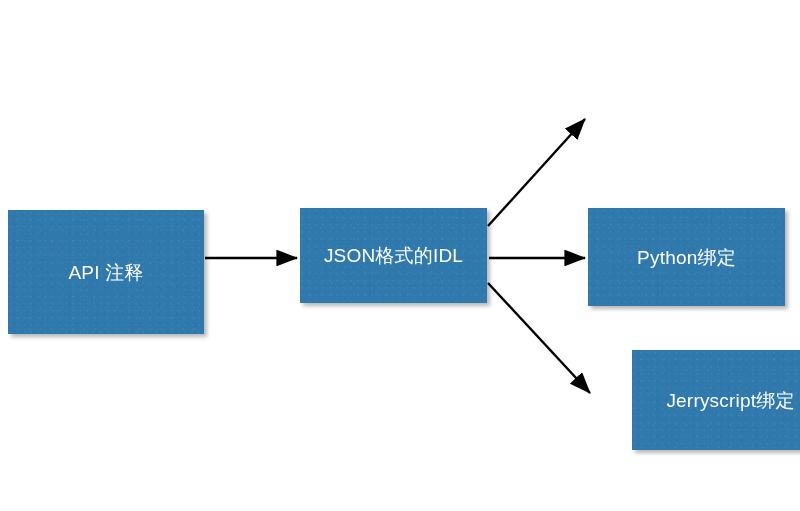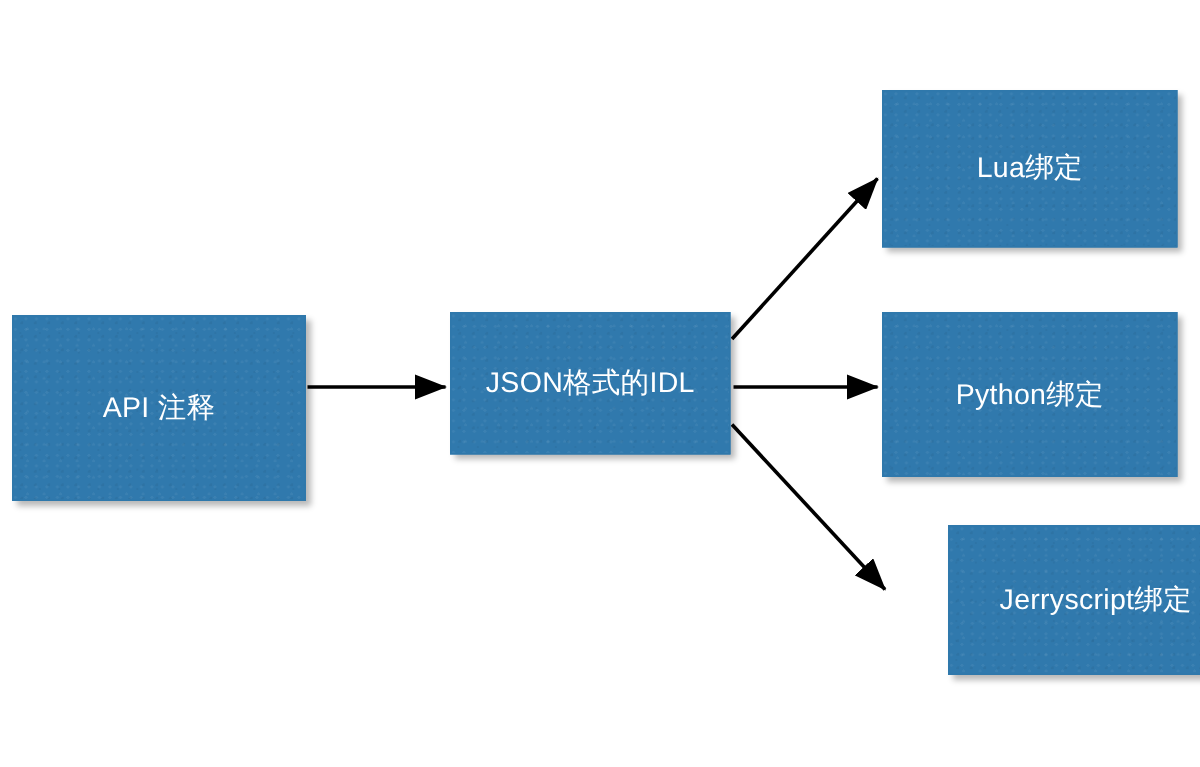--- a/index.html
+++ b/index.html
@@ -49,21 +49,21 @@
     user-select: none;
   }
   .node-label {
     color: #ffffff;
     font-size: 19px;
     line-height: 1;
   }
   #node-api      { left: 8px;   top: 210px; width: 196px; height: 124px; }
   #node-idl      { left: 300px; top: 208px; width: 187px; height: 95px;  }
   #node-lua      { left: 588px; top: 60px;  width: 197px; height: 105px; }
-  #node-python   { left: 588px; top: 208px; width: 197px; height: 110px; text-align: right;  }
+  #node-python   { left: 588px; top: 208px; width: 197px; height: 98px; text-align: right;  }
   #node-jerry    { left: 588px; top: 350px; width: 197px; height: 100px; margin-left: 44px; }
 </style>
 </head>
 <body>
 
 <div id="canvas">
 
   <svg class="edges" viewBox="0 0 800 511" width="800" height="511" xmlns="http://www.w3.org/2000/svg">
     <defs>
       <marker id="arrowhead" markerWidth="9" markerHeight="7" refX="8.6" refY="3.5" orient="auto" markerUnits="strokeWidth">
@@ -81,23 +81,20 @@
   </svg>
 
   <div class="node" id="node-api">
     <span class="node-label">API 注释</span>
   </div>
 
   <div class="node" id="node-idl">
     <span class="node-label">JSON格式的IDL</span>
   </div>
 
-  <div class="node" id="node-lua">
-    <span class="node-label">Lua绑定</span>
-  </div>
 
   <div class="node" id="node-python">
     <span class="node-label">Python绑定</span>
   </div>
 
   <div class="node" id="node-jerry">
     <span class="node-label">Jerryscript绑定</span>
   </div>
 
 </div>

